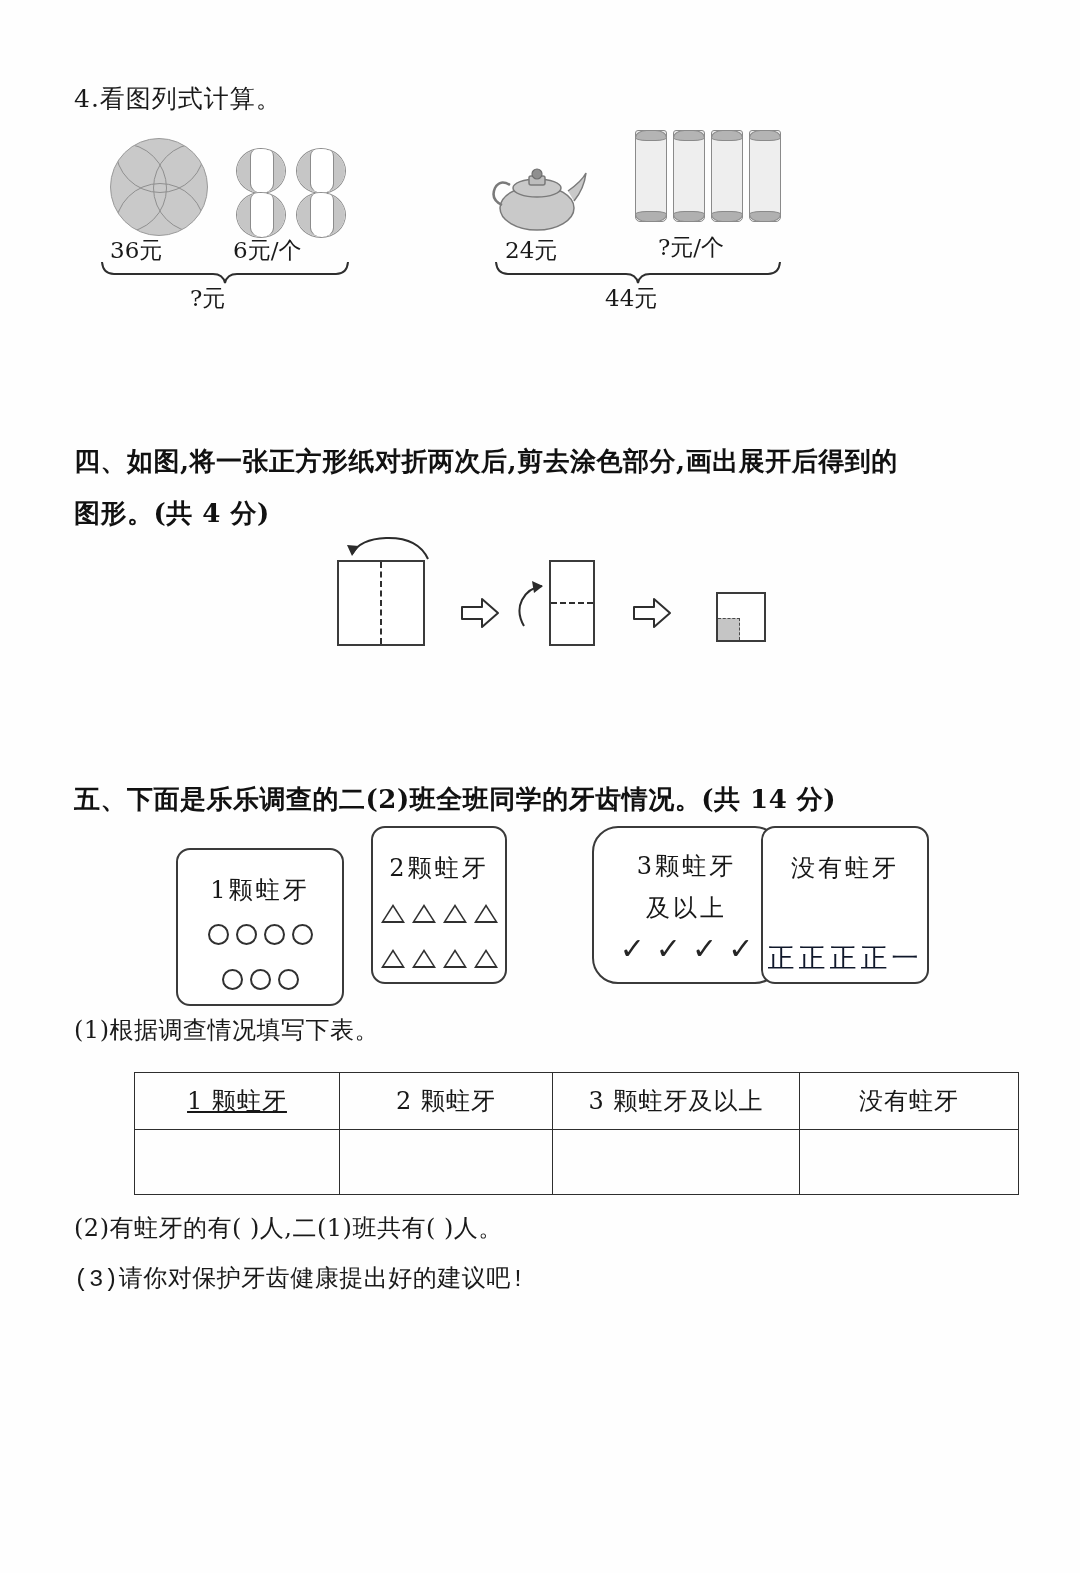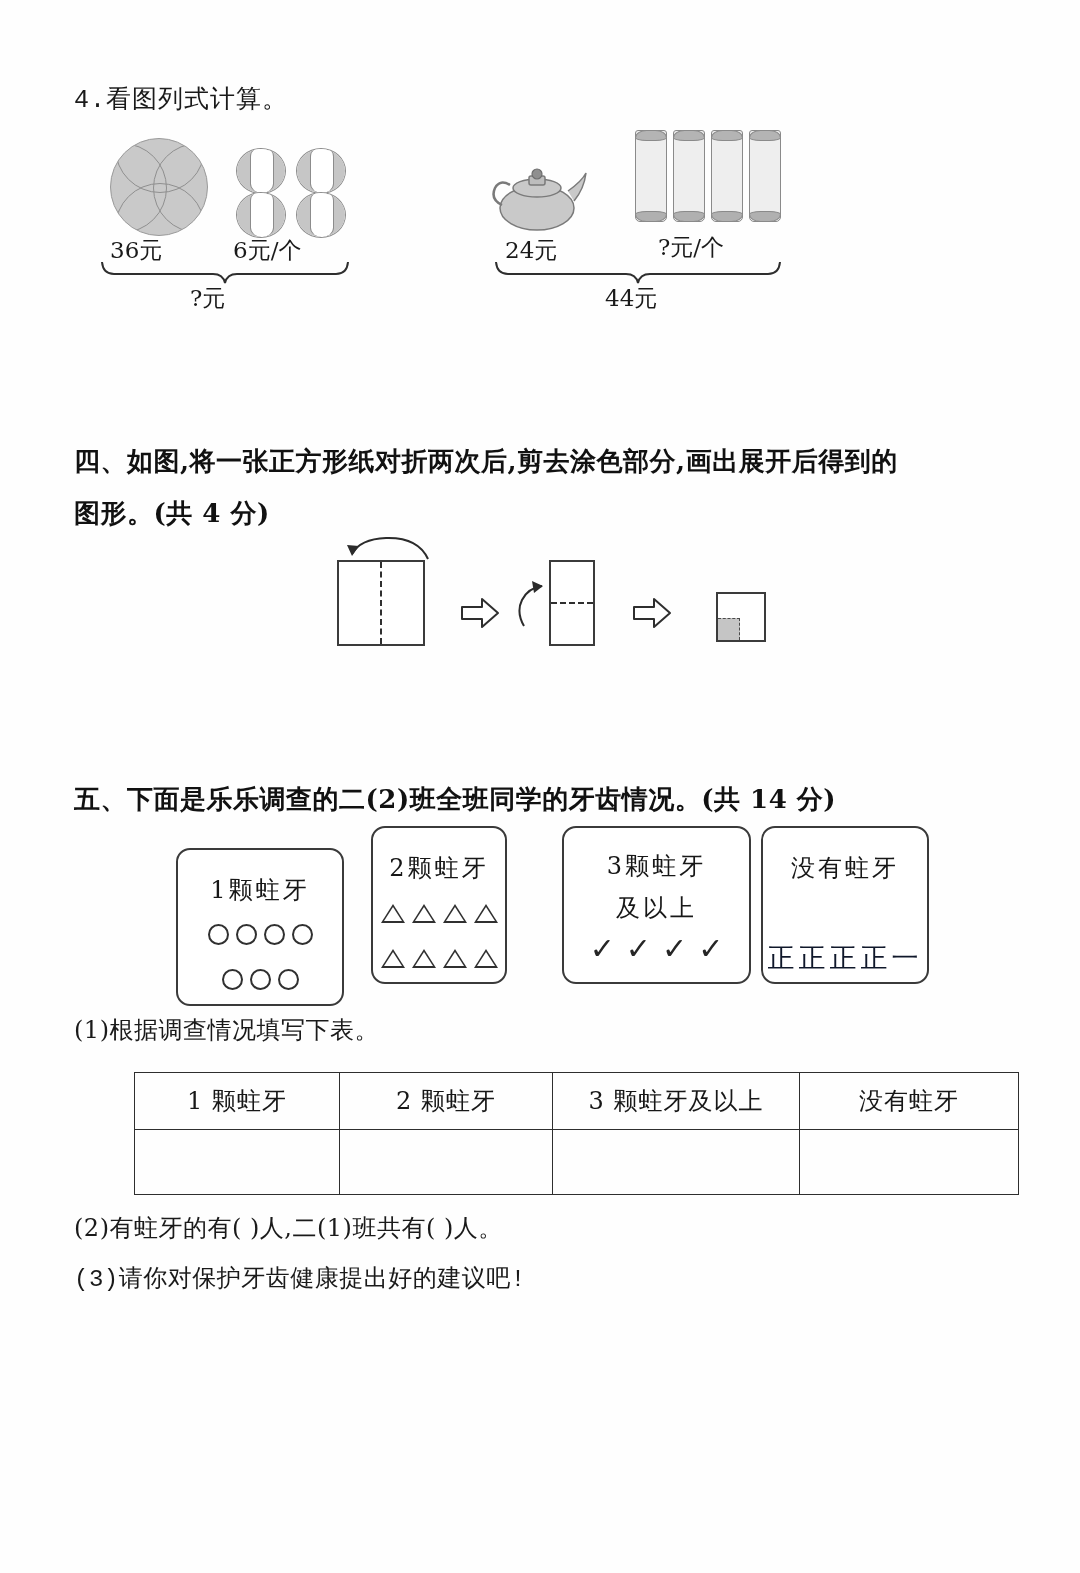--- a/index.html
+++ b/index.html
@@ -225,21 +225,21 @@
     white-space: nowrap;
   }
   .data-table tr.hdr td { height: 54px; }
   .data-table tr.blank td { height: 62px; }
 </style>
 </head>
 <body>
 
 <div class="page">
 
-  <div class="q-head" style="left:74px; top:82px;font-family:Liberation Mono, monospace;">4.看图列式计算。</div>
+  <div class="q-head" style="left:74px; top:82px;">4.看图列式计算。</div>
 
   <div class="basketball" style="left:110px; top:138px; width:96px; height:96px;">
     <div class="seam" style="left:-34px; top:4px; width:88px; height:88px; border-radius:50%;"></div>
     <div class="seam" style="left:42px; top:4px; width:88px; height:88px; border-radius:50%;"></div>
     <div class="seam" style="left:4px; top:-36px; width:88px; height:88px; border-radius:50%;"></div>
     <div class="seam" style="left:4px; top:44px; width:88px; height:88px; border-radius:50%;"></div>
   </div>
 
   <div class="beachball" style="left:236px; top:148px; width:48px; height:44px;">
     <div class="seg-l"></div>
@@ -350,42 +350,42 @@
       <span class="m-tri"></span>
     </div>
     <div class="marks-row" style="top:121px;">
       <span class="m-tri"></span>
       <span class="m-tri"></span>
       <span class="m-tri"></span>
       <span class="m-tri"></span>
     </div>
   </div>
 
-  <div class="survey-box" style="left:562px; top:826px; width:189px; height:158px;">
+  <div class="survey-box" style="left:592px; top:826px; width:189px; height:158px;border-radius:26px;">
     <div class="sb-title" style="top:22px;">3颗蛀牙</div>
     <div class="sb-title" style="top:64px;">及以上</div>
     <div class="marks-row" style="top:106px; gap:11px;">
       <span class="m-check">✓</span>
       <span class="m-check">✓</span>
       <span class="m-check">✓</span>
       <span class="m-check">✓</span>
     </div>
   </div>
 
   <div class="survey-box" style="left:761px; top:826px; width:168px; height:158px;">
     <div class="sb-title" style="top:24px;">没有蛀牙</div>
     <div class="tally-row" style="top:112px;">正正正正一</div>
   </div>
 
   <div class="sub-q" style="left:74px; top:1014px;">(1)根据调查情况填写下表。</div>
 
   <table class="data-table" style="left:134px; top:1072px; width:872px;">
     <tbody>
         <tr class="hdr">
-      <td style="width:202px;">1 颗蛀牙</td>
+      <td style="width:202px;text-decoration:underline;">1 颗蛀牙</td>
       <td style="width:210px;">2 颗蛀牙</td>
       <td style="width:244px;">3 颗蛀牙及以上</td>
       <td style="width:216px;">没有蛀牙</td>
     </tr>
     <tr class="blank">
       <td></td>
       <td></td>
       <td></td>
       <td></td>
     </tr>

